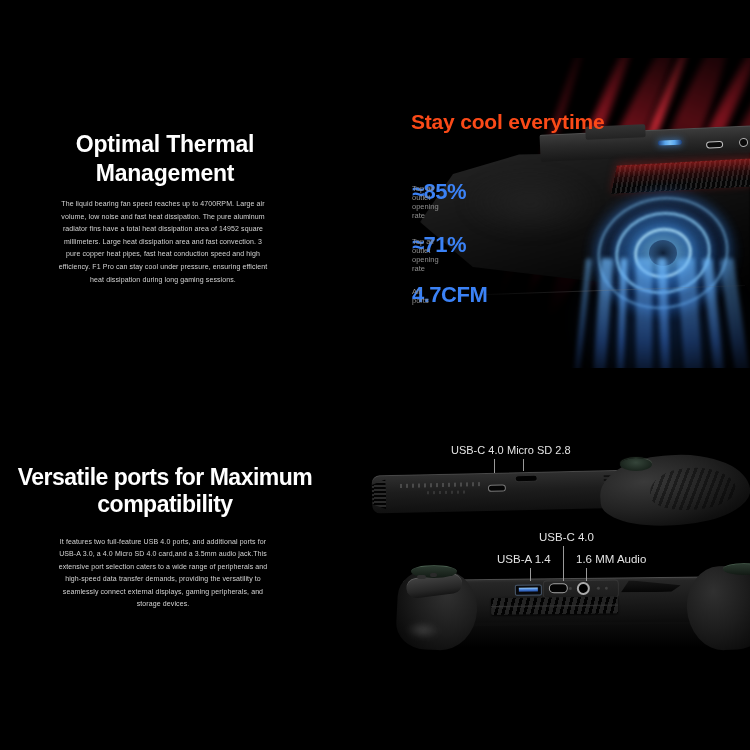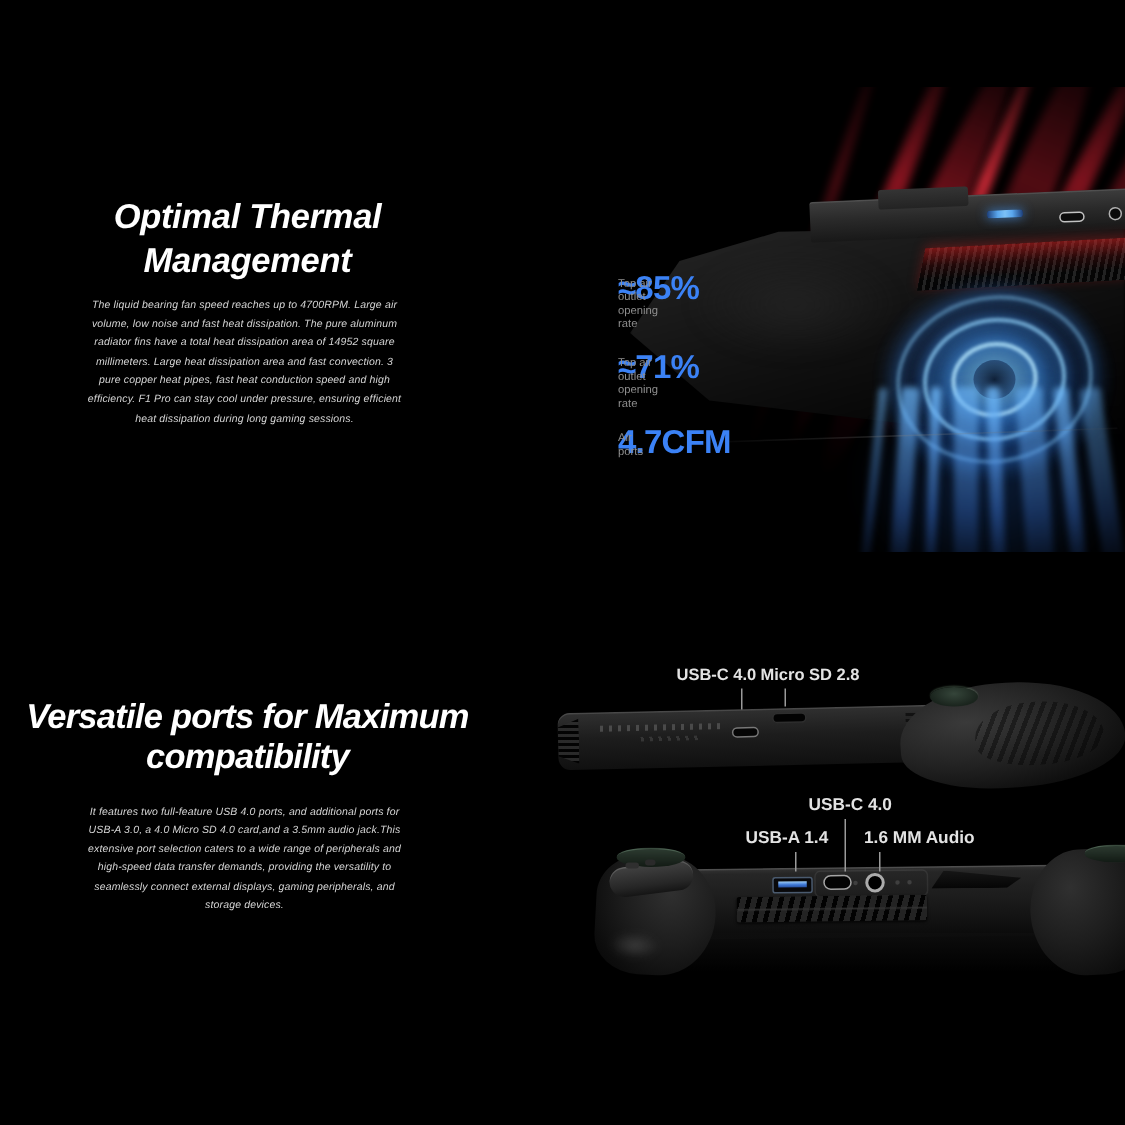--- a/index.html
+++ b/index.html
@@ -1,19 +1,19 @@
 <!DOCTYPE html>
 <html><head>
 <meta charset="utf-8">
 <style>
   html,body{margin:0;padding:0;background:#000;}
   #app{position:relative;width:750px;height:750px;background:#000;overflow:hidden;
        font-family:"Liberation Sans","DejaVu Sans",sans-serif;}
   #app *{position:absolute;box-sizing:border-box;}
-  .pre{white-space:pre-line;font-style:italic;}
+  .pre{white-space:pre-line;}
 
   
   .t-title{left:20px;top:130px;width:290px;text-align:center;color:#fff;
            font-size:23px;font-weight:700;line-height:29px;letter-spacing:-0.2px;}
   .t-body{left:45px;top:198px;width:236px;text-align:center;color:#d4d4d4;
           font-size:7px;line-height:12.6px;letter-spacing:0.1px;}
   .p-title{left:-8px;top:464px;width:346px;text-align:center;color:#fff;
            font-size:23px;font-weight:700;line-height:27px;letter-spacing:-0.5px;}
   .p-body{left:43px;top:536px;width:240px;text-align:center;color:#d4d4d4;
           font-size:7px;line-height:12.4px;letter-spacing:0.1px;}
@@ -76,21 +76,21 @@
 
   
   .h-heading{left:411px;top:110px;color:#fb4a18;font-size:21px;font-weight:700;letter-spacing:-0.2px;z-index:5;}
   .h-desc{left:412px;top:140px;width:185px;color:#8f8f8f;font-size:8.5px;line-height:12px;z-index:5;}
   .stat{left:412px;z-index:5;}
   .s1{top:181px;} .s2{top:234px;} .s3{top:284px;}
   .stat-value{position:static;display:block;color:#3b82f6;font-size:22px;font-weight:700;line-height:22px;letter-spacing:-0.5px;}
   .stat-label{position:static;display:block;color:#8f8f8f;font-size:7.5px;margin-top:3px;}
 
   
-  .plabel{font-weight:700;color:#e3e3e3;z-index:6;}
+  .plabel{font-weight:400;color:#e3e3e3;z-index:6;}
   .lA1{left:451px;top:444px;font-size:11px;}
   .lA2{left:507px;top:444px;font-size:11px;}
   .lB1{left:539px;top:531px;font-size:11.5px;}
   .lB2{left:497px;top:553px;font-size:11.5px;}
   .lB3{left:576px;top:553px;font-size:11.5px;}
   .leader{width:1px;background:#9a9a9a;z-index:6;}
   .ldA1{left:494px;top:459px;height:14px;}
   .ldA2{left:523px;top:459px;height:12px;}
   .ldB1{left:530px;top:568px;height:13px;}
   .ldB2{left:563px;top:546px;height:35px;}
@@ -212,20 +212,21 @@
     <h1 class="t-title pre" style="margin:0;">Optimal Thermal
 Management</h1>
     <p class="t-body pre" style="margin:0;">The liquid bearing fan speed reaches up to 4700RPM. Large air
 volume, low noise and fast heat dissipation. The pure aluminum
 radiator fins have a total heat dissipation area of 14952 square
 millimeters. Large heat dissipation area and fast convection. 3
 pure copper heat pipes, fast heat conduction speed and high
 efficiency. F1 Pro can stay cool under pressure, ensuring efficient
 heat dissipation during long gaming sessions.</p>
 
+    <h2 class="h-heading" style="margin:0;">Stay cool everytime</h2>
 
     <div class="stat s1">
       <span class="stat-value">≈85%</span>
       <span class="stat-label">Top air outlet opening rate</span>
     </div>
     <div class="stat s2">
       <span class="stat-value">≈71%</span>
       <span class="stat-label">Top air outlet opening rate</span>
     </div>
     <div class="stat s3">

